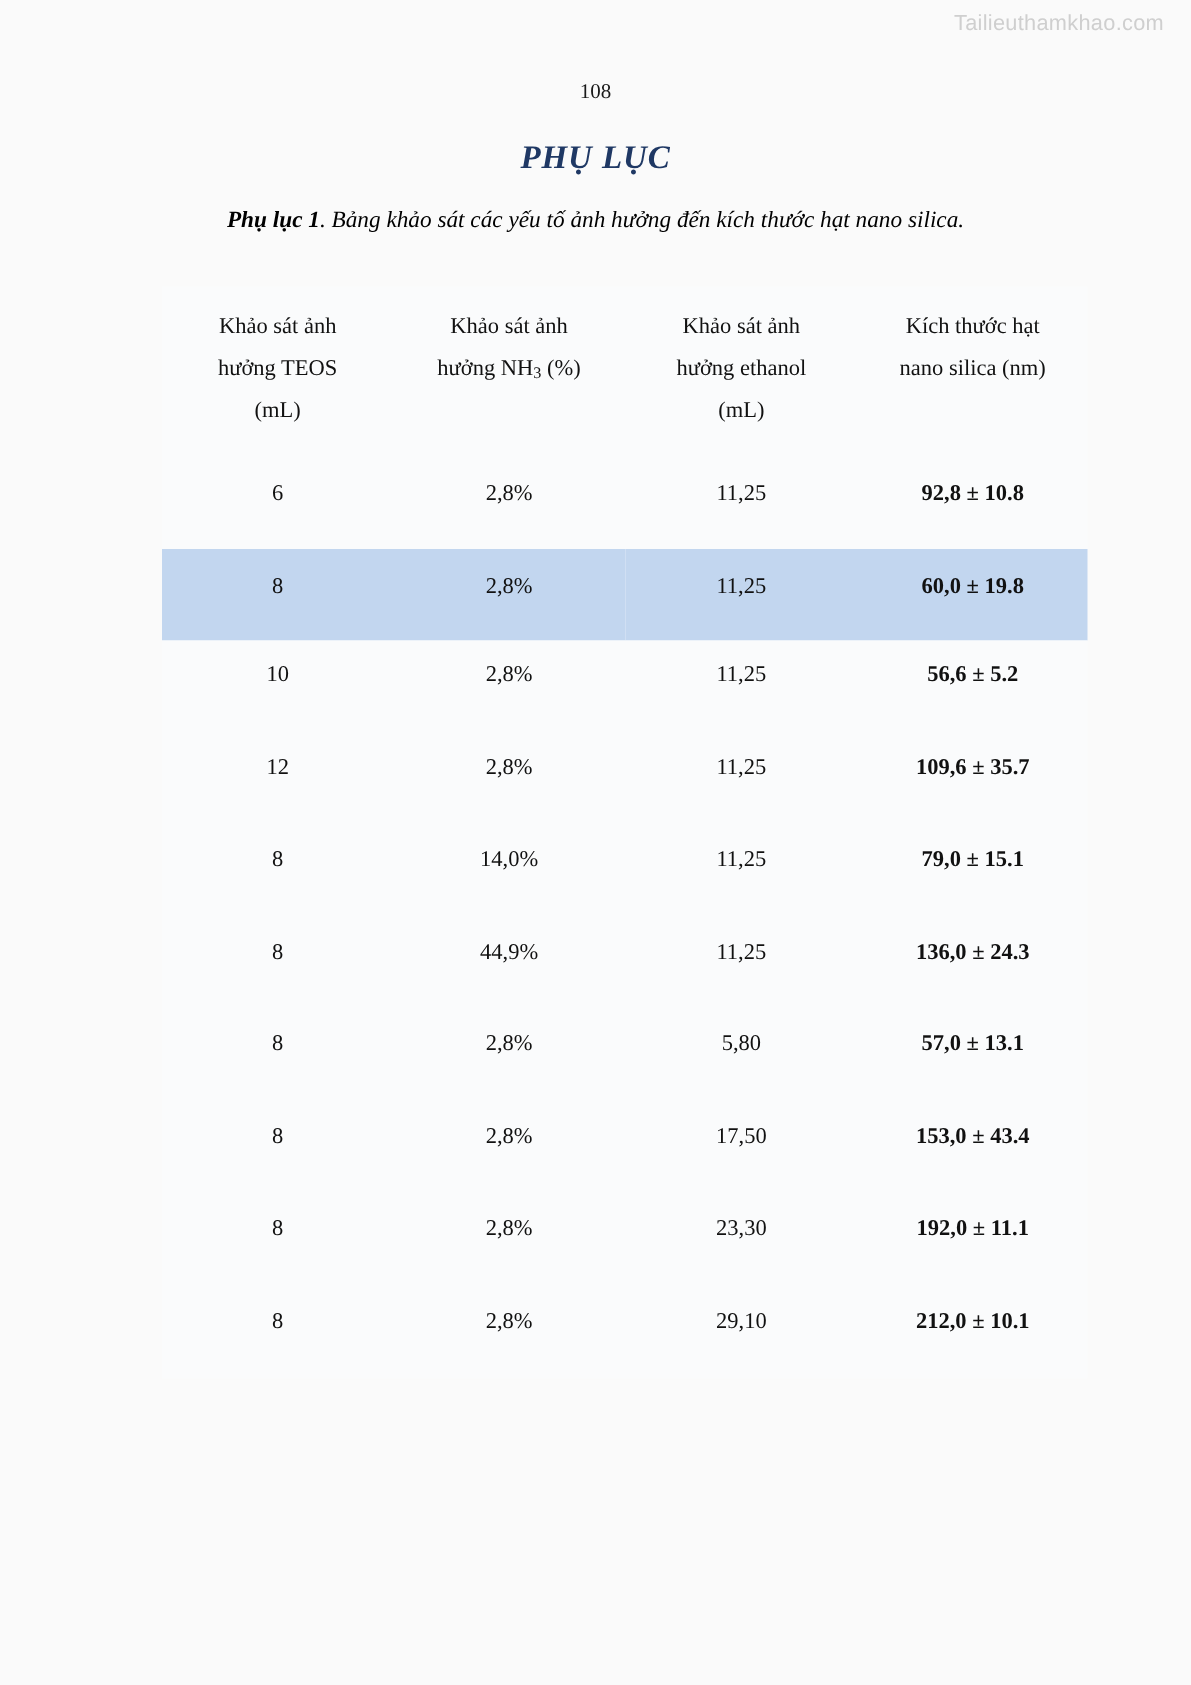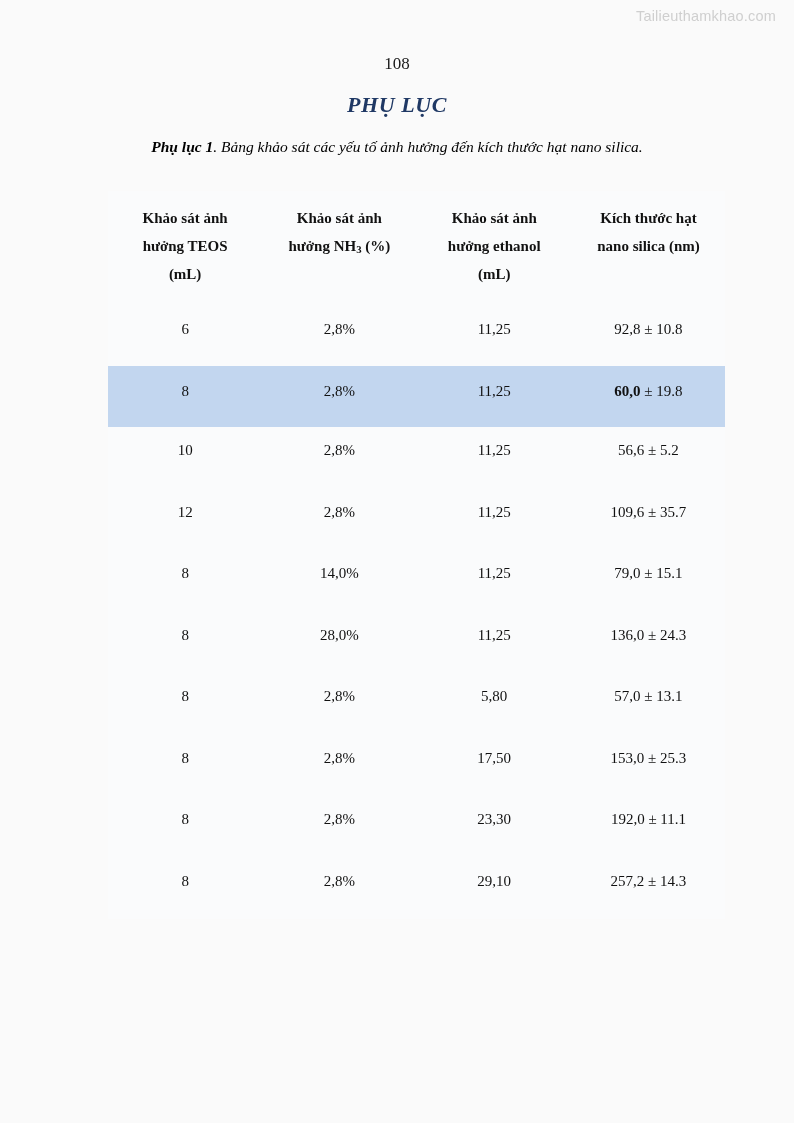--- a/index.html
+++ b/index.html
@@ -36,21 +36,21 @@
     user-select: none;
   }
 
   
   .page-number {
     position: absolute;
     top: 54px;
     left: 0;
     right: 0;
     text-align: center;
-    font-size: 17px;
+    font-size: 14px;
     color: #1a1a1a;
   }
 
   
   .doc-title {
     position: absolute;
     top: 92px;
     left: 0;
     right: 0;
     text-align: center;
@@ -104,21 +104,21 @@
     border-color: #4f81bd;
     text-align: center;
     vertical-align: top;
     background: #fafbfc;
     font-size: 15px;
     color: #111111;
   }
 
   
   table.data-table thead th {
-    font-weight: bold;
+    font-weight: normal;
     padding: 14px 6px 18px 6px;
     line-height: 1.85;
     font-size: 15px;
   }
   table.data-table thead th .hdr-line { display: block; }
 
   
   table.data-table tbody td {
     font-weight: normal;
     padding: 14px 6px 28px 6px;
@@ -128,21 +128,21 @@
   tbody tr.highlight td {
     background: #c2d6ef;
     padding-top: 16px;
     padding-bottom: 26px;
   }
   tbody tr.highlight td .val-strong { font-weight: bold; }
 
   tbody tr.row-first td { padding-bottom: 26px; }
 
   .val-strong { font-weight: bold; }
-  .val-plain  { font-weight: normal; }
+  .val-plain  { font-weight: bold; }
 
   sub {
     font-size: 0.72em;
     vertical-align: baseline;
     position: relative;
     bottom: -0.25em;
   }
 </style>
 </head>
 <body>
@@ -215,45 +215,45 @@
             <td><span class="val-plain">109,6</span> <span class="val-plain">± 35.7</span></td>
           </tr>
           <tr>
             <td>8</td>
             <td>14,0%</td>
             <td>11,25</td>
             <td><span class="val-plain">79,0</span> <span class="val-plain">± 15.1</span></td>
           </tr>
           <tr>
             <td>8</td>
-            <td>28,0%</td>
+            <td>44,9%</td>
             <td>11,25</td>
             <td><span class="val-plain">136,0</span> <span class="val-plain">± 24.3</span></td>
           </tr>
           <tr>
             <td>8</td>
             <td>2,8%</td>
             <td>5,80</td>
             <td><span class="val-plain">57,0</span> <span class="val-plain">± 13.1</span></td>
           </tr>
           <tr>
             <td>8</td>
             <td>2,8%</td>
             <td>17,50</td>
-            <td><span class="val-plain">153,0</span> <span class="val-plain">± 25.3</span></td>
+            <td><span class="val-plain">153,0</span> <span class="val-plain">± 43.4</span></td>
           </tr>
           <tr>
             <td>8</td>
             <td>2,8%</td>
             <td>23,30</td>
             <td><span class="val-plain">192,0</span> <span class="val-plain">± 11.1</span></td>
           </tr>
           <tr>
             <td>8</td>
             <td>2,8%</td>
             <td>29,10</td>
-            <td><span class="val-plain">257,2</span> <span class="val-plain">± 14.3</span></td>
+            <td><span class="val-plain">212,0</span> <span class="val-plain">± 10.1</span></td>
           </tr>
         </tbody>
     </table>
   </div>
 
 </div>
 
 </body></html>

